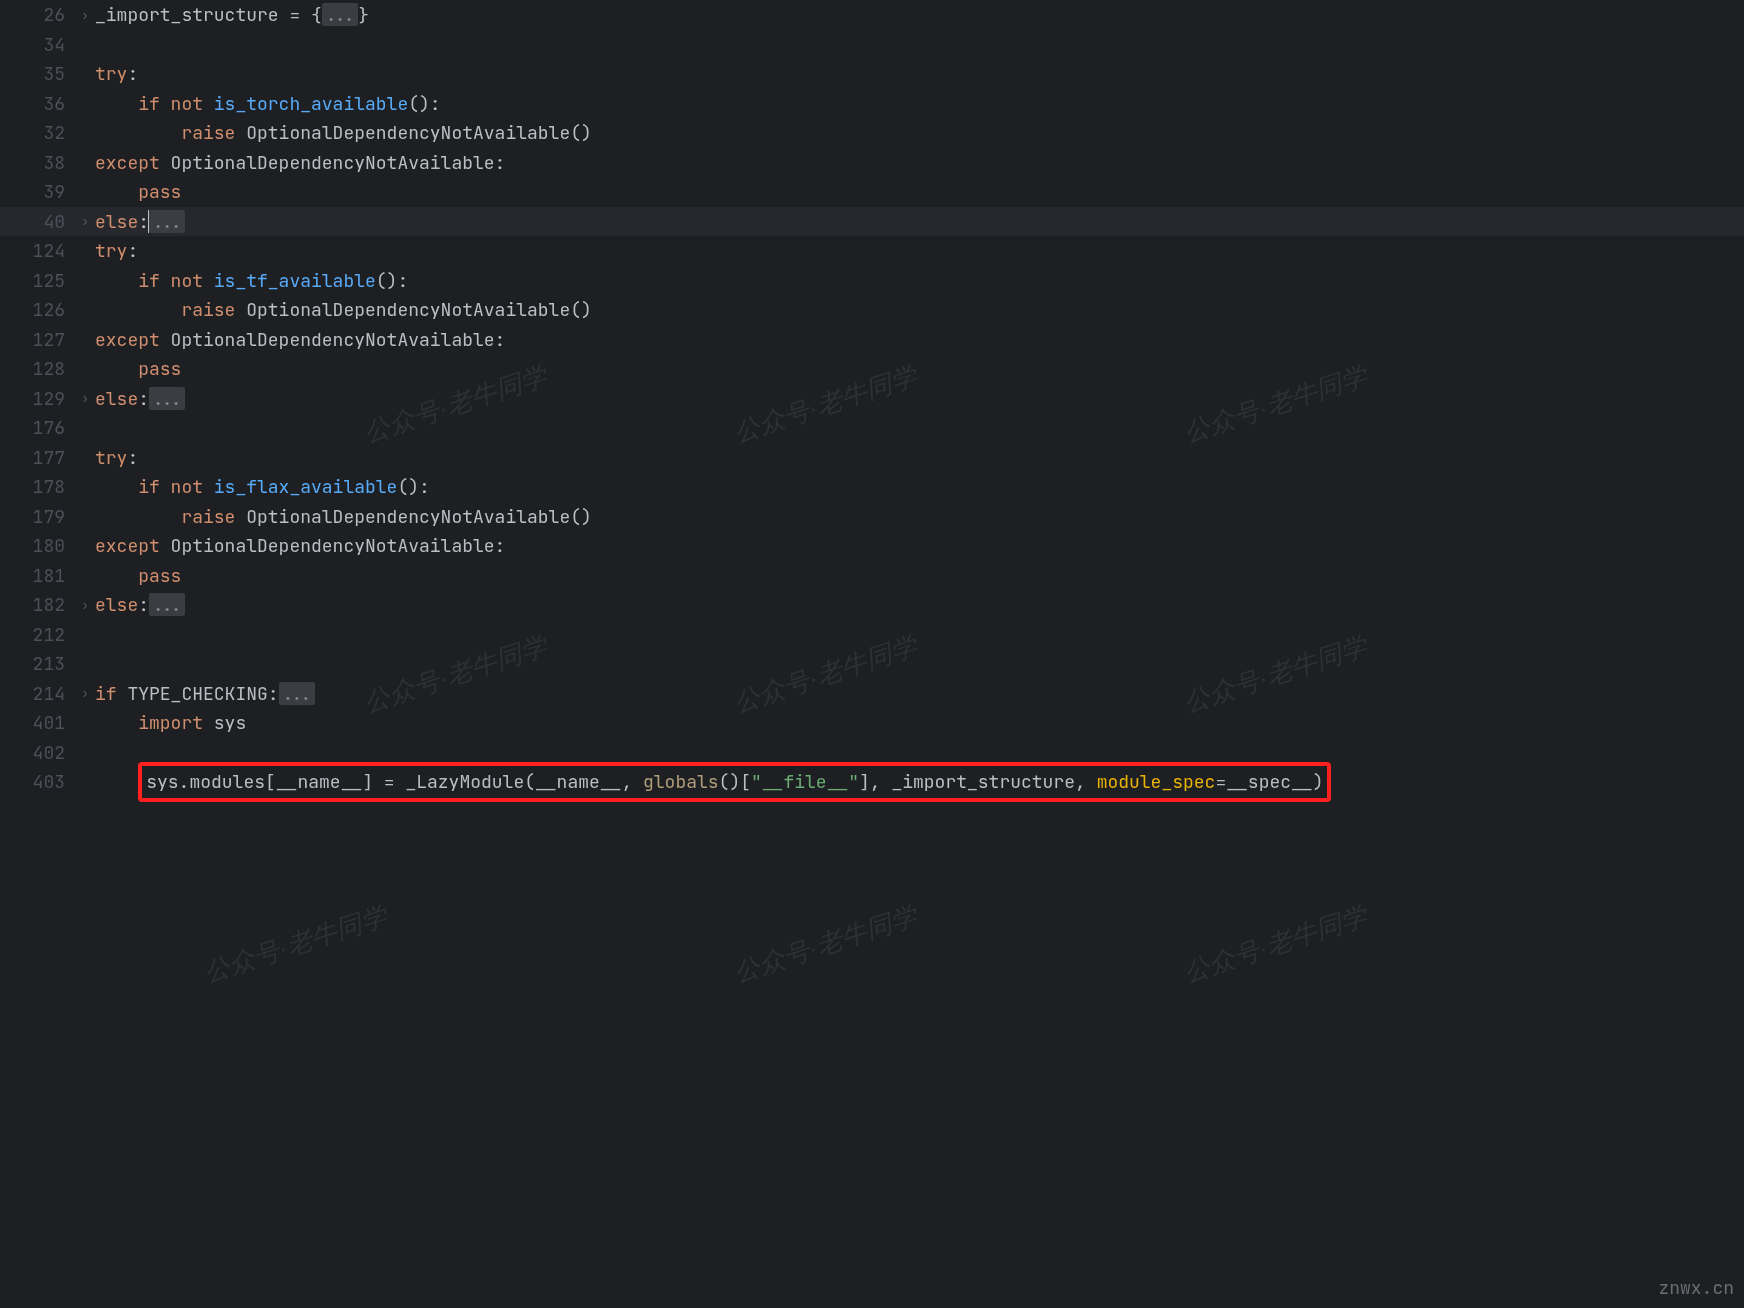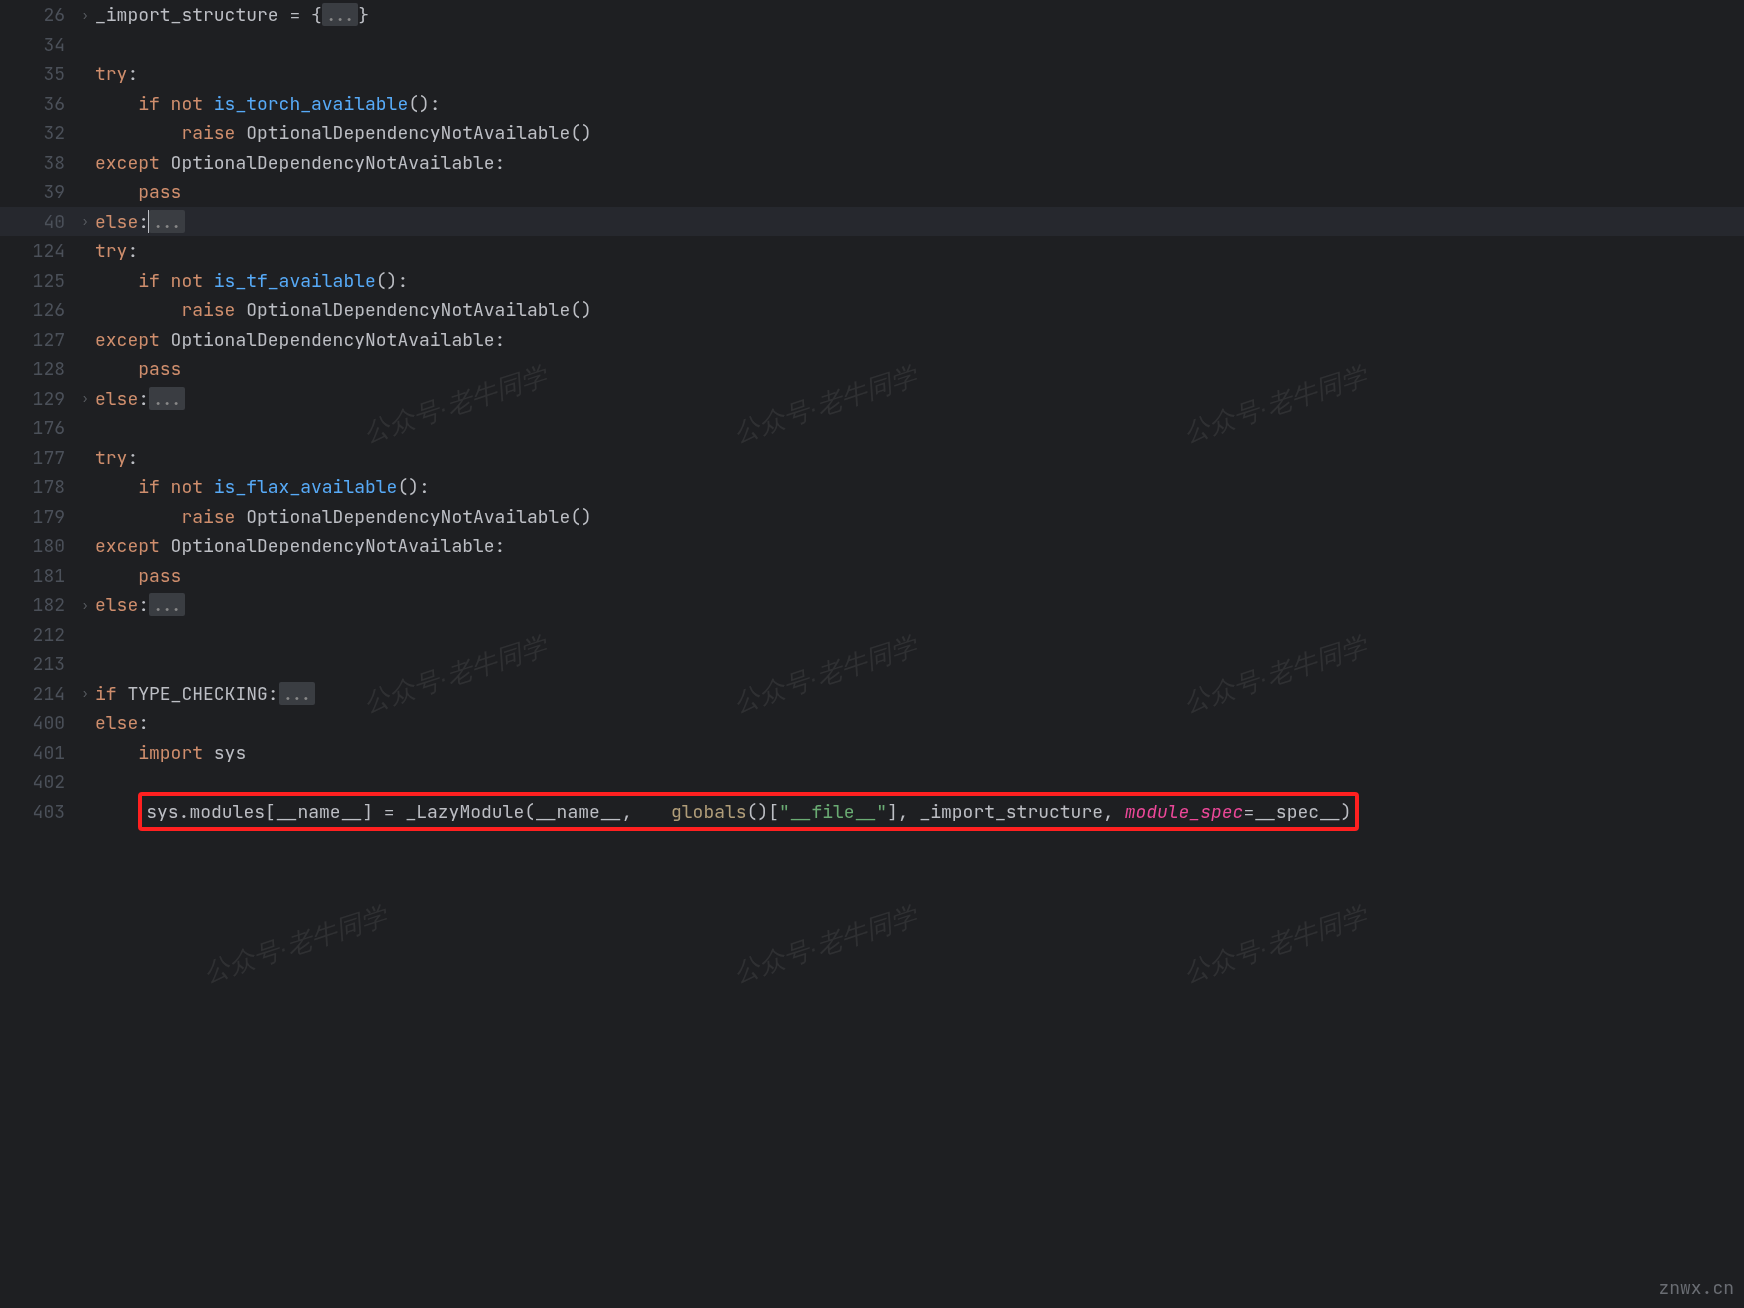--- a/index.html
+++ b/index.html
@@ -39,23 +39,23 @@
   text-align: center;
   flex-shrink: 0;
 }
 .fold-icon {
   font-size: 12px;
   cursor: pointer;
 }
 .code { flex: 1; }
 .kw { color: #cf8e6d; }
 .fn { color: #57aaf7; }
-.fn2 { color: #b09d79; margin-left: 28px; }
+.fn2 { color: #b09d79; }
 .str { color: #6aab73; }
-.param { color: #ec4899; font-style: italic; }
+.param { color: #eab308; }
 .ident { color: #bcbec4; }
 .folded-block {
   background: #3a3d42;
   color: #888;
   padding: 0 2px;
   border-radius: 2px;
 }
 .cursor {
   border-left: 1px solid #bcbec4;
   margin-left: -1px;
@@ -105,21 +105,20 @@
     <div class="line"><div class="gutter">176</div><div class="fold-col"></div><div class="code"></div></div>
     <div class="line"><div class="gutter">177</div><div class="fold-col"></div><div class="code"><span class="kw">try</span><span class="ident">:</span></div></div>
     <div class="line"><div class="gutter">178</div><div class="fold-col"></div><div class="code"><span>    </span><span class="kw">if not </span><span class="fn">is_flax_available</span><span class="ident">():</span></div></div>
     <div class="line"><div class="gutter">179</div><div class="fold-col"></div><div class="code"><span>        </span><span class="kw">raise </span><span class="ident">OptionalDependencyNotAvailable()</span></div></div>
     <div class="line"><div class="gutter">180</div><div class="fold-col"></div><div class="code"><span class="kw">except </span><span class="ident">OptionalDependencyNotAvailable:</span></div></div>
     <div class="line"><div class="gutter">181</div><div class="fold-col"></div><div class="code"><span>    </span><span class="kw">pass</span></div></div>
     <div class="line"><div class="gutter">182</div><div class="fold-col"><span class="fold-icon">›</span></div><div class="code"><span class="kw">else</span><span class="ident">:</span><span class="folded-block">...</span></div></div>
     <div class="line"><div class="gutter">212</div><div class="fold-col"></div><div class="code"></div></div>
     <div class="line"><div class="gutter">213</div><div class="fold-col"></div><div class="code"></div></div>
     <div class="line"><div class="gutter">214</div><div class="fold-col"><span class="fold-icon">›</span></div><div class="code"><span class="kw">if </span><span class="ident">TYPE_CHECKING:</span><span class="folded-block">...</span></div></div>
-    <div class="line"><div class="gutter">400</div><div class="fold-col"></div><div class="code"><span class="kw">else</span><span class="ident">:</span></div></div>
     <div class="line"><div class="gutter">401</div><div class="fold-col"></div><div class="code"><span>    </span><span class="kw">import </span><span class="ident">sys</span></div></div>
     <div class="line"><div class="gutter">402</div><div class="fold-col"></div><div class="code"></div></div>
     <div class="line"><div class="gutter">403</div><div class="fold-col"></div><div class="code"><span>    </span><span class="highlight-box"><span class="ident">sys.modules[__name__] = _LazyModule(__name__, </span><span class="fn2">globals</span><span class="ident">()[</span><span class="str">"__file__"</span><span class="ident">], _import_structure, </span><span class="param">module_spec</span><span class="ident">=__spec__)</span></span></div></div>
   </div>
 
 <div id="watermarks">
     <div class="watermark" style="top: 390px; left: 360px;">公众号·老牛同学</div>
     <div class="watermark" style="top: 390px; left: 730px;">公众号·老牛同学</div>
     <div class="watermark" style="top: 390px; left: 1180px;">公众号·老牛同学</div>
     <div class="watermark" style="top: 660px; left: 360px;">公众号·老牛同学</div>

